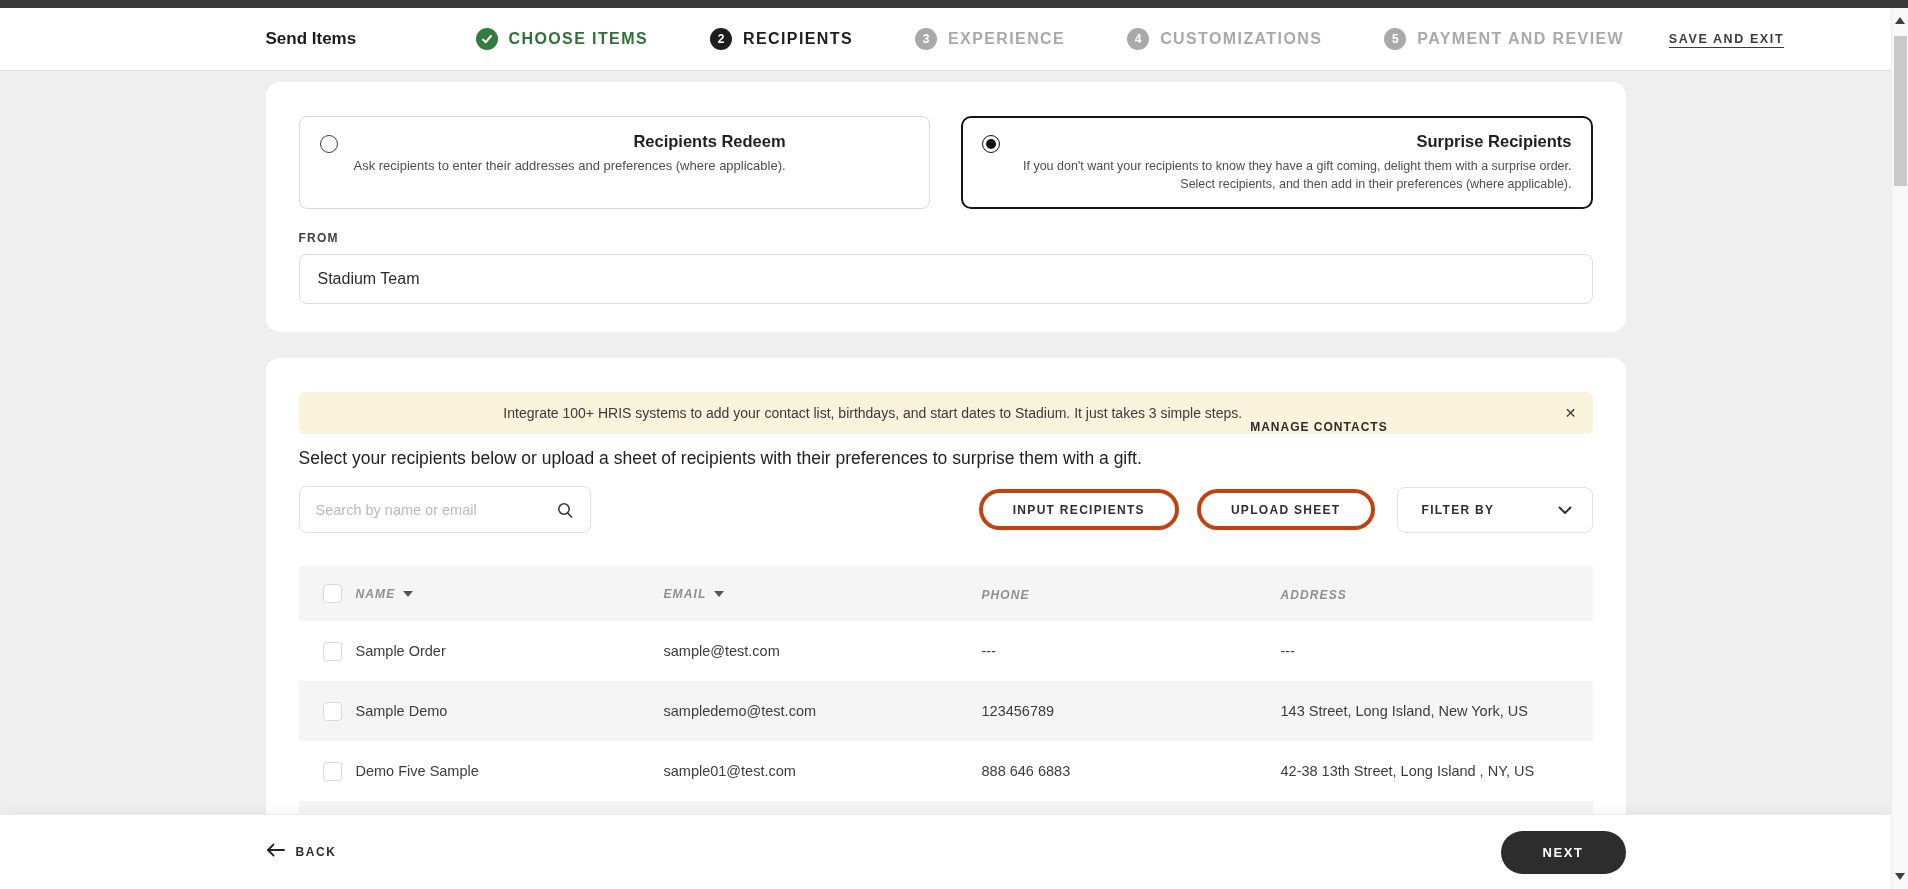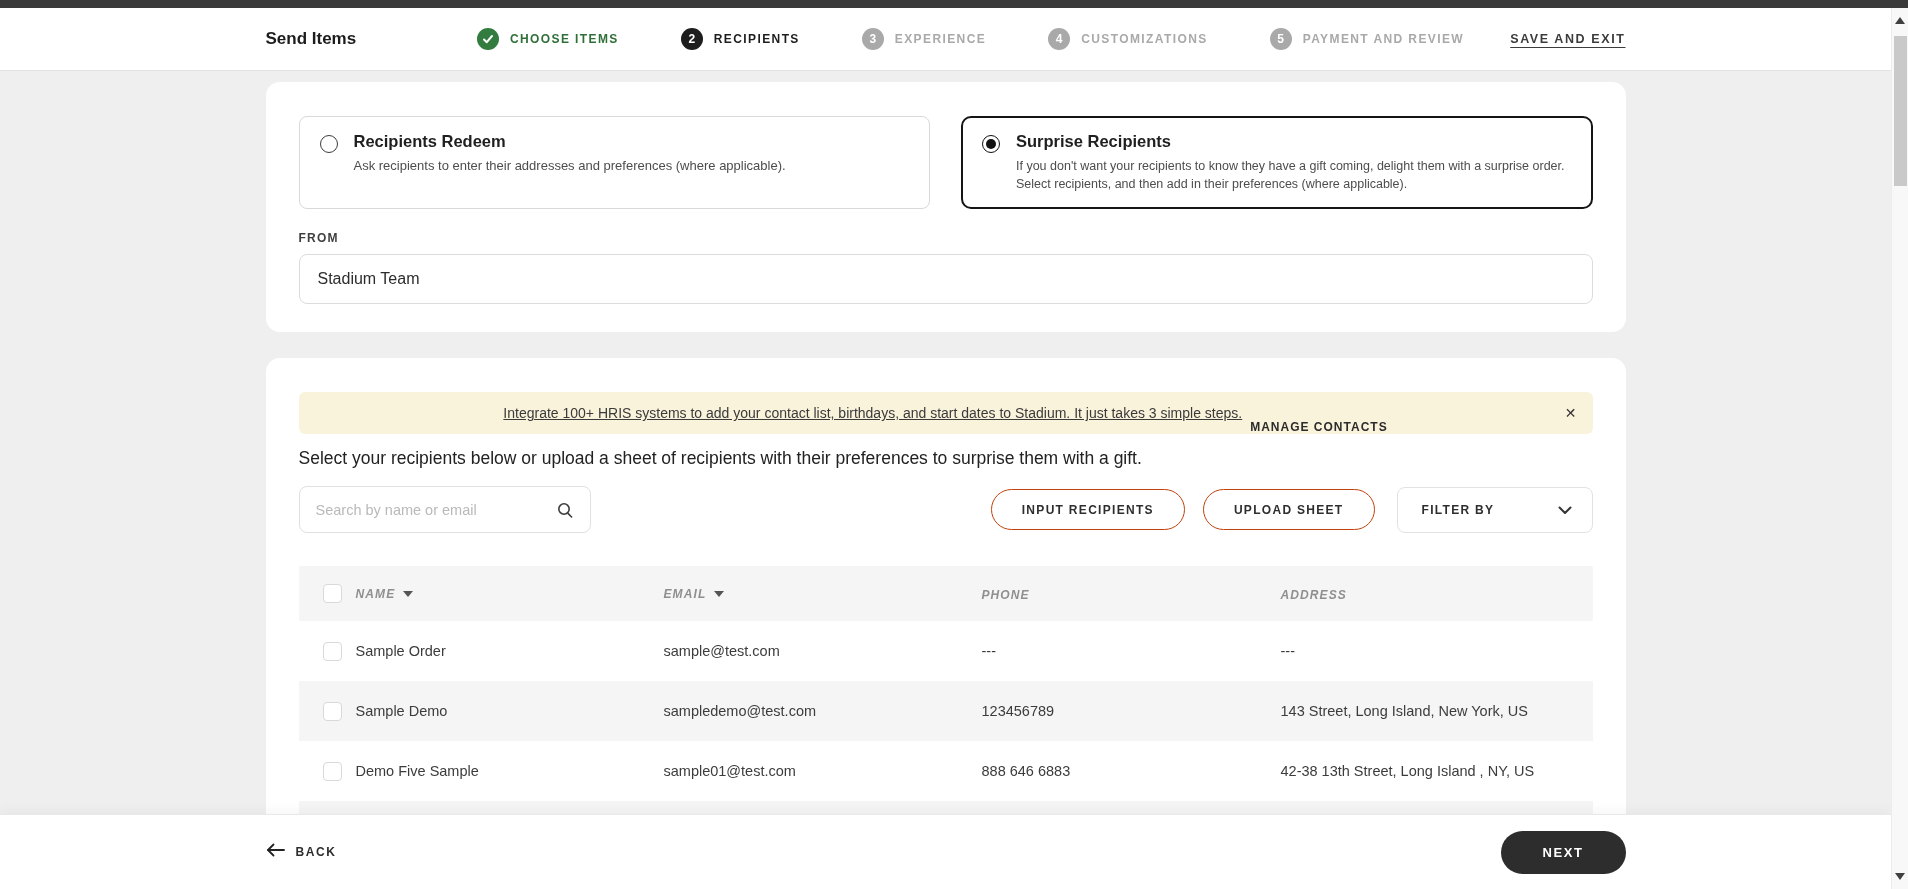--- a/index.html
+++ b/index.html
@@ -19,70 +19,70 @@
 
   
   .header { position:absolute; top:8px; left:0; right:17px; height:63px; background:#fff; border-bottom:1px solid #e2e2e2; z-index:10; }
   .container { width:1360px; margin:0 auto; height:100%; }
   .header .container { display:flex; align-items:center; }
   .page-title { font-size:17px; font-weight:bold; color:#1c1c1c; flex:0 0 210px; }
   .steps { flex:1; display:flex; justify-content:center; align-items:center; gap:62px; }
   .step { display:flex; align-items:center; gap:11px; cursor:default; }
   .step-circle { width:22px; height:22px; border-radius:50%; display:flex; align-items:center; justify-content:center;
                  font-size:12px; font-weight:bold; color:#fff; flex:0 0 22px; }
-  .step-label { font-size:12px; font-weight:bold; letter-spacing:1.4px; white-space:nowrap; }
+  .step-label { font-size:16px; font-weight:bold; letter-spacing:1.4px; white-space:nowrap; }
   .step.done .step-circle { background:#337c3f; }
   .step.done .step-label { color:#2f7038; }
   .step.active .step-circle { background:#1d1d1d; }
   .step.active .step-label { color:#1d1d1d; }
   .step.upcoming .step-circle { background:#a9a9a9; }
   .step.upcoming .step-label { color:#a9a9a9; }
   .save-exit { flex:0 0 160px; text-align:right; font-size:12.5px; font-weight:bold; letter-spacing:1.6px;
                color:#3c3c3c; text-decoration:underline; text-underline-offset:4px; cursor:pointer; white-space:nowrap; }
 
   
   .content { position:absolute; top:71px; left:0; right:17px; bottom:0; }
 
   .card { background:#fff; border-radius:14px; }
   .card1 { margin-top:11px; padding:34px 33px 28px 33px; }
   .card2 { margin-top:26px; padding:34px 33px; height:520px; }
 
   
-  .options-row { display:flex; gap:31px; align-items:stretch; }
+  .options-row { display:flex; gap:31px; align-items:stretch;text-align:right; }
   .option-card { flex:1; border:1px solid #d9d9d9; border-radius:8px; padding:15px 20px; display:flex; gap:16px; cursor:pointer; background:#fff; min-height:90px; }
   .option-card.selected { border:2px solid #151515; border-radius:10px; padding:14px 19px; }
   .radio { width:18px; height:18px; border:1.5px solid #3c3c3c; border-radius:50%; margin-top:3px; flex:0 0 18px; position:relative; background:#fff; }
   .option-card.selected .radio { border-color:#111; }
   .radio.checked::after { content:""; position:absolute; top:50%; left:50%; transform:translate(-50%,-50%); width:10px; height:10px; border-radius:50%; background:#111; }
   .option-title { font-size:16.5px; font-weight:bold; color:#1f1f1f; }
   .option-desc { margin-top:6px; font-size:13px; line-height:1.45; color:#4d4d4d; }
   .option-card.selected .option-desc { font-size:12.5px; }
 
   
   .from-block { margin-top:22px; }
   .field-label { font-size:12px; font-weight:bold; letter-spacing:1.2px; color:#3f3f3f; margin-bottom:9px; }
   .text-input { width:100%; height:50px; border:1px solid #dcdcdc; border-radius:8px; padding:0 18px; font-size:16px;
                 color:#2c2c2c; font-family:"Liberation Sans", sans-serif; background:#fff; outline:none; }
 
   
   .banner { position:relative; height:42px; background:#faf3dc; border-radius:6px; display:flex; align-items:center; justify-content:center; gap:8px; }
-  .banner-text { font-size:14px; color:#3a3a3a;text-decoration:underline; }
+  .banner-text { font-size:14px; color:#3a3a3a; }
   .banner-action { font-size:12px; font-weight:bold; letter-spacing:1px; color:#2b2b2b; cursor:pointer;margin-top:27px; }
   .banner-close { position:absolute; right:16px; top:50%; transform:translateY(-50%); font-size:14px; color:#333; cursor:pointer; line-height:1; }
 
   .intro { margin-top:14px; font-size:17.5px; color:#222; }
 
   
   .toolbar { margin-top:17px; display:flex; align-items:center; }
   .search-box { width:292px; height:47px; border:1px solid #e0e0e0; border-radius:8px; display:flex; align-items:center; padding:12px 16px; background:#fff; }
   .search-box input { flex:1; border:none; outline:none; font-size:14.5px; color:#333; font-family:"Liberation Sans", sans-serif; background:transparent; }
   .search-box input::placeholder { color:#b9b9b9; }
   .search-icon { flex:0 0 18px; display:flex; }
   .toolbar-spacer { flex:1; }
-  .pill-btn { height:41px; border:1px solid #c2410c; border-radius:24px; background:#fff; padding:0 30px; display:flex; align-items:center;
+  .pill-btn { height:41px; border:4px solid #c2410c; border-radius:24px; background:#fff; padding:0 30px; display:flex; align-items:center;
               font-size:12px; font-weight:bold; letter-spacing:1.3px; color:#2e2e2e; cursor:pointer; white-space:nowrap; }
   .pill-btn + .pill-btn { margin-left:18px; }
   .filter-box { margin-left:22px; width:196px; height:46px; border:1px solid #e2e2e2; border-radius:8px; background:#fff;
                 display:flex; align-items:center; justify-content:space-between; padding:0 20px 0 24px; cursor:pointer; }
   .filter-label { font-size:12px; font-weight:bold; letter-spacing:1.3px; color:#2e2e2e; }
 
   
   .table { margin-top:33px; }
   .trow { display:flex; align-items:center; height:60px; font-size:14.5px; color:#3c3c3c; }
   .trow.thead { height:55px; background:#f5f5f5; border-radius:2px; }

